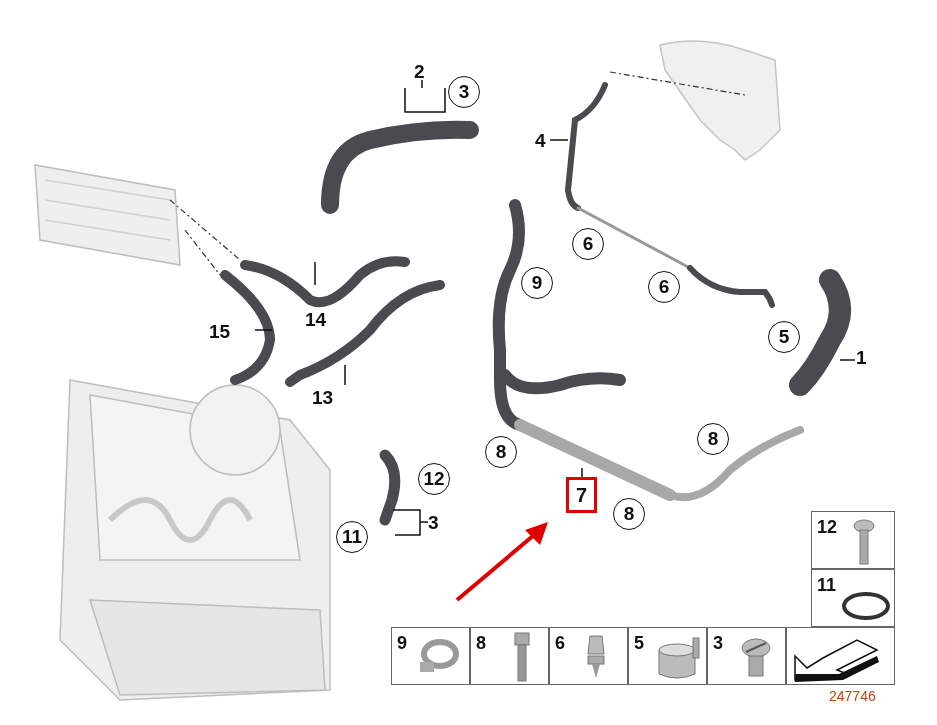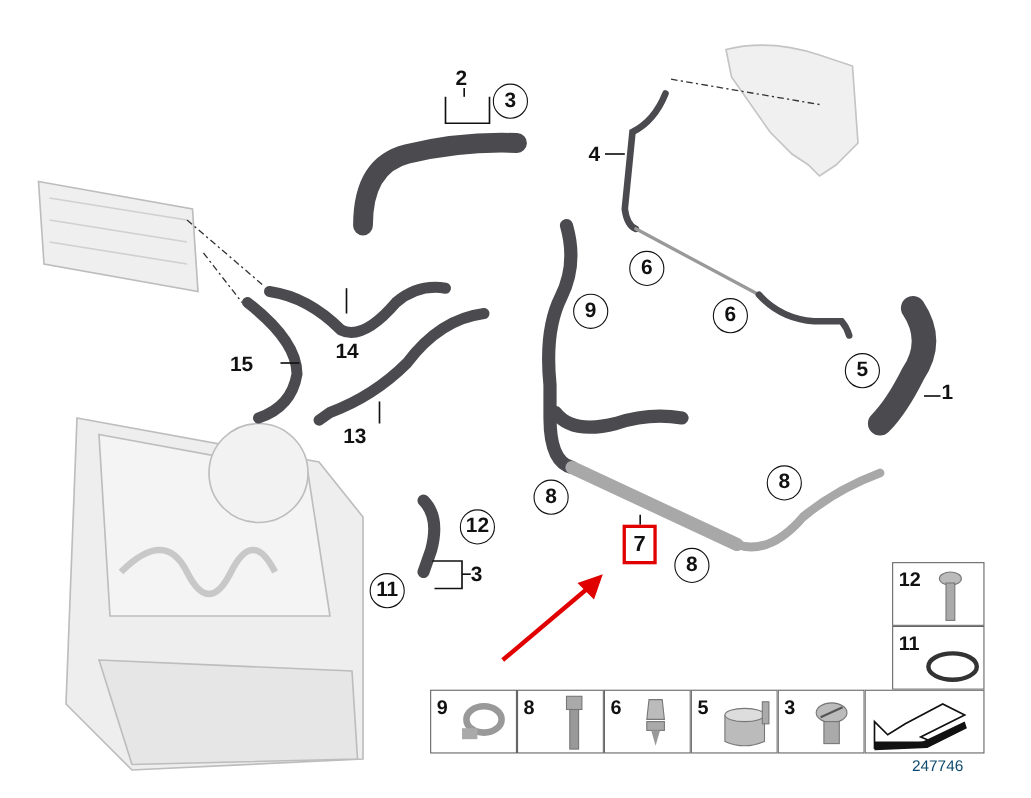--- a/index.html
+++ b/index.html
@@ -6,21 +6,21 @@
   body { width:937px; height:725px; position:relative; overflow:hidden; font-family:"Liberation Sans", sans-serif; }
   #diagram { position:absolute; left:0; top:0; width:937px; height:725px; }
   .lbl { position:absolute; font-weight:bold; font-size:19px; color:#111; line-height:1; }
   .circ { position:absolute; width:32px; height:32px; border:1.6px solid #111; border-radius:50%; background:#fff;
           display:flex; align-items:center; justify-content:center; font-weight:bold; font-size:19px; color:#111; box-sizing:border-box; }
   .hl { position:absolute; border:3px solid #e00000; width:31px; height:36px; box-sizing:border-box;
         display:flex; align-items:center; justify-content:center; font-weight:bold; font-size:20px; color:#111; background:#fff; }
   .cell { position:absolute; border:1px solid #666; box-sizing:border-box; background:#fff; }
   .cell .num { position:absolute; left:5px; top:5px; font-weight:bold; font-size:18px; color:#111; }
   .cell svg { position:absolute; left:0; top:0; }
-  .docnum { position:absolute; font-size:14px; color:#0c4a6e; }
+  .docnum { position:absolute; font-size:14px; color:#c2410c; }
 </style>
 </head>
 <body>
 
 <div id="diagram">
   <svg width="937" height="725" viewBox="0 0 937 725">
 
     <g fill="#eeeeee" stroke="#bdbdbd" stroke-width="1.5">
       <path d="M70 380 L290 420 L330 470 L330 690 L120 700 L60 640 Z"></path>
       <path d="M90 395 L280 430 L300 560 L100 560 Z" fill="#f4f4f4"></path>

